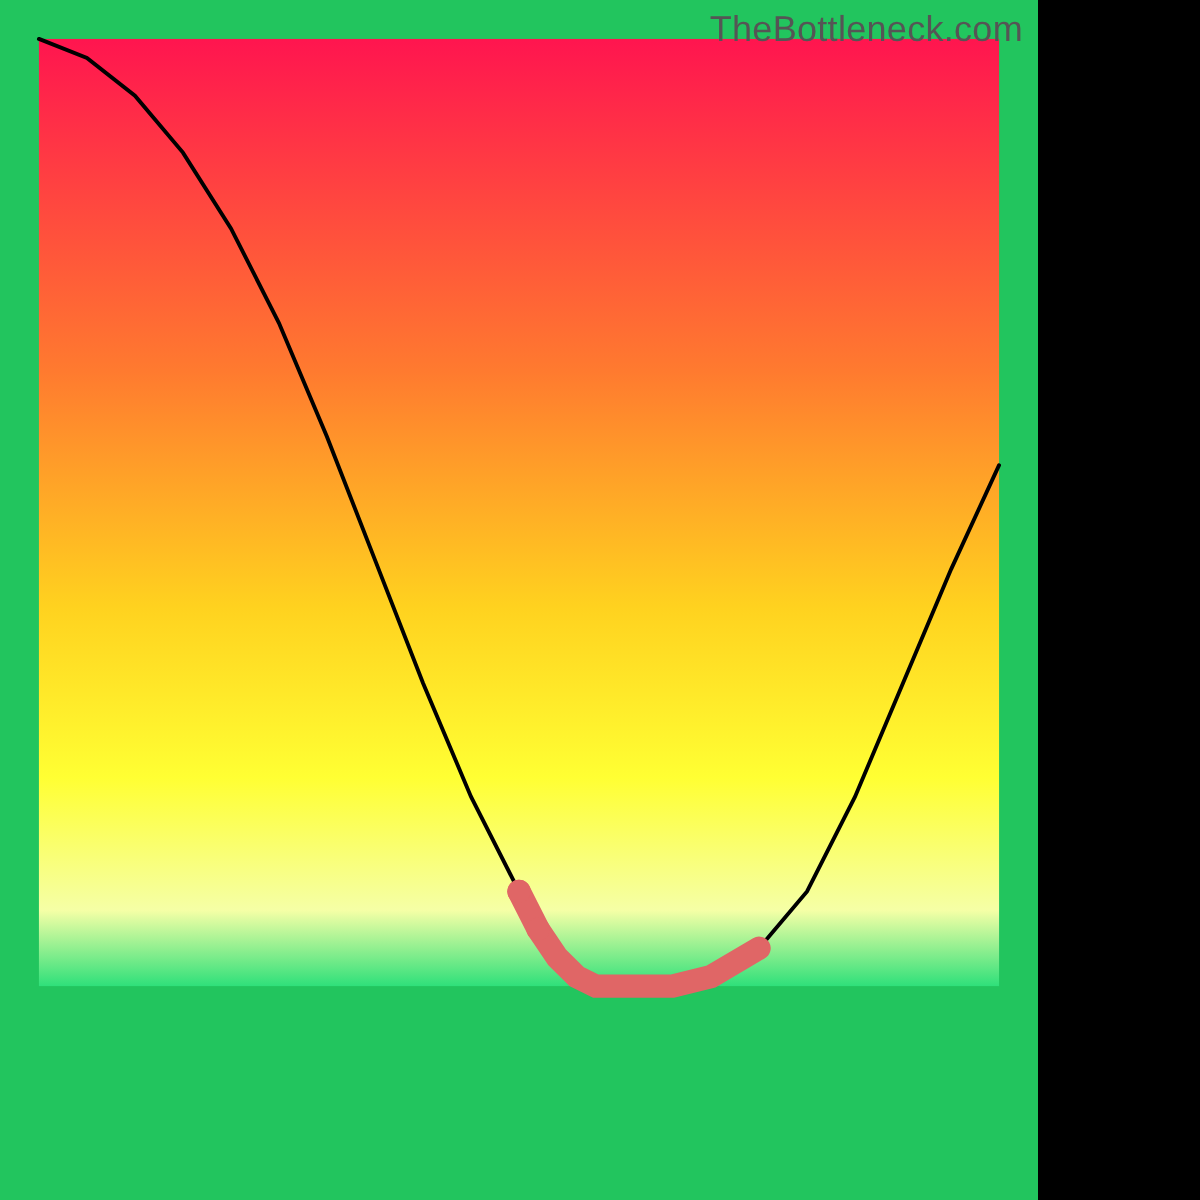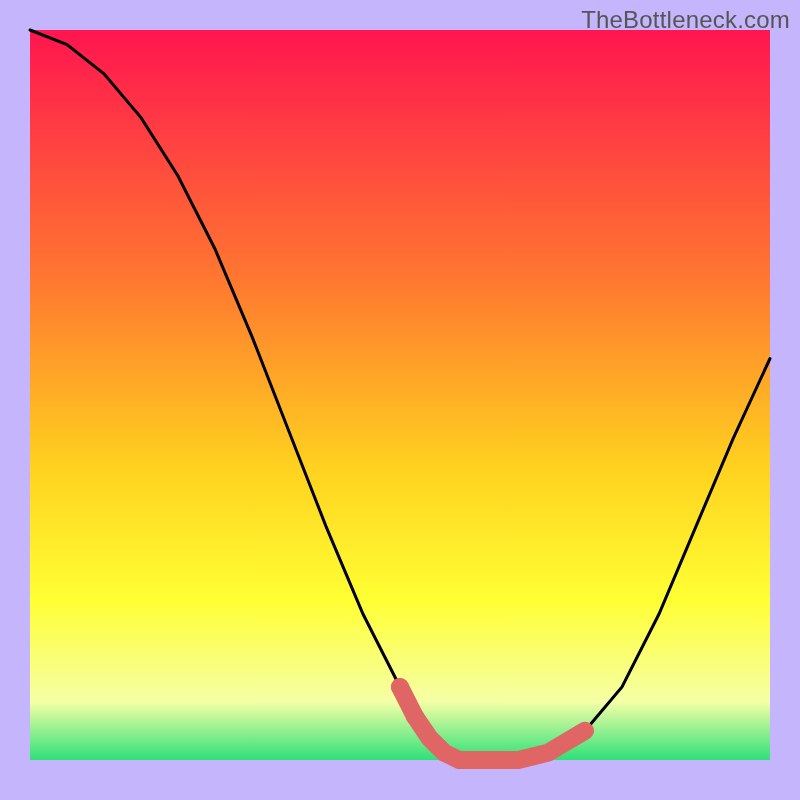--- a/index.html
+++ b/index.html
@@ -1,16 +1,16 @@
 <!DOCTYPE html>
 <html><head>
 <meta charset="utf-8">
 <style>
   html,body{margin:0;padding:0;width:800px;height:800px;background:#000;overflow:hidden}
-  .stage{position:relative;width:800px;height:800px;background:#c4b5fd}
+  .stage{position:relative;width:692px;height:800px;background:#22c55e}
   .watermark{position:absolute;top:6px;right:10px;color:#555;font:24px Arial,Helvetica,sans-serif;letter-spacing:.2px}
   svg{position:absolute;inset:0}
 </style>
 </head>
 <body>
 
 <div class="stage">
 
   <svg viewBox="0 0 800 800" preserveAspectRatio="none">
     <defs>

